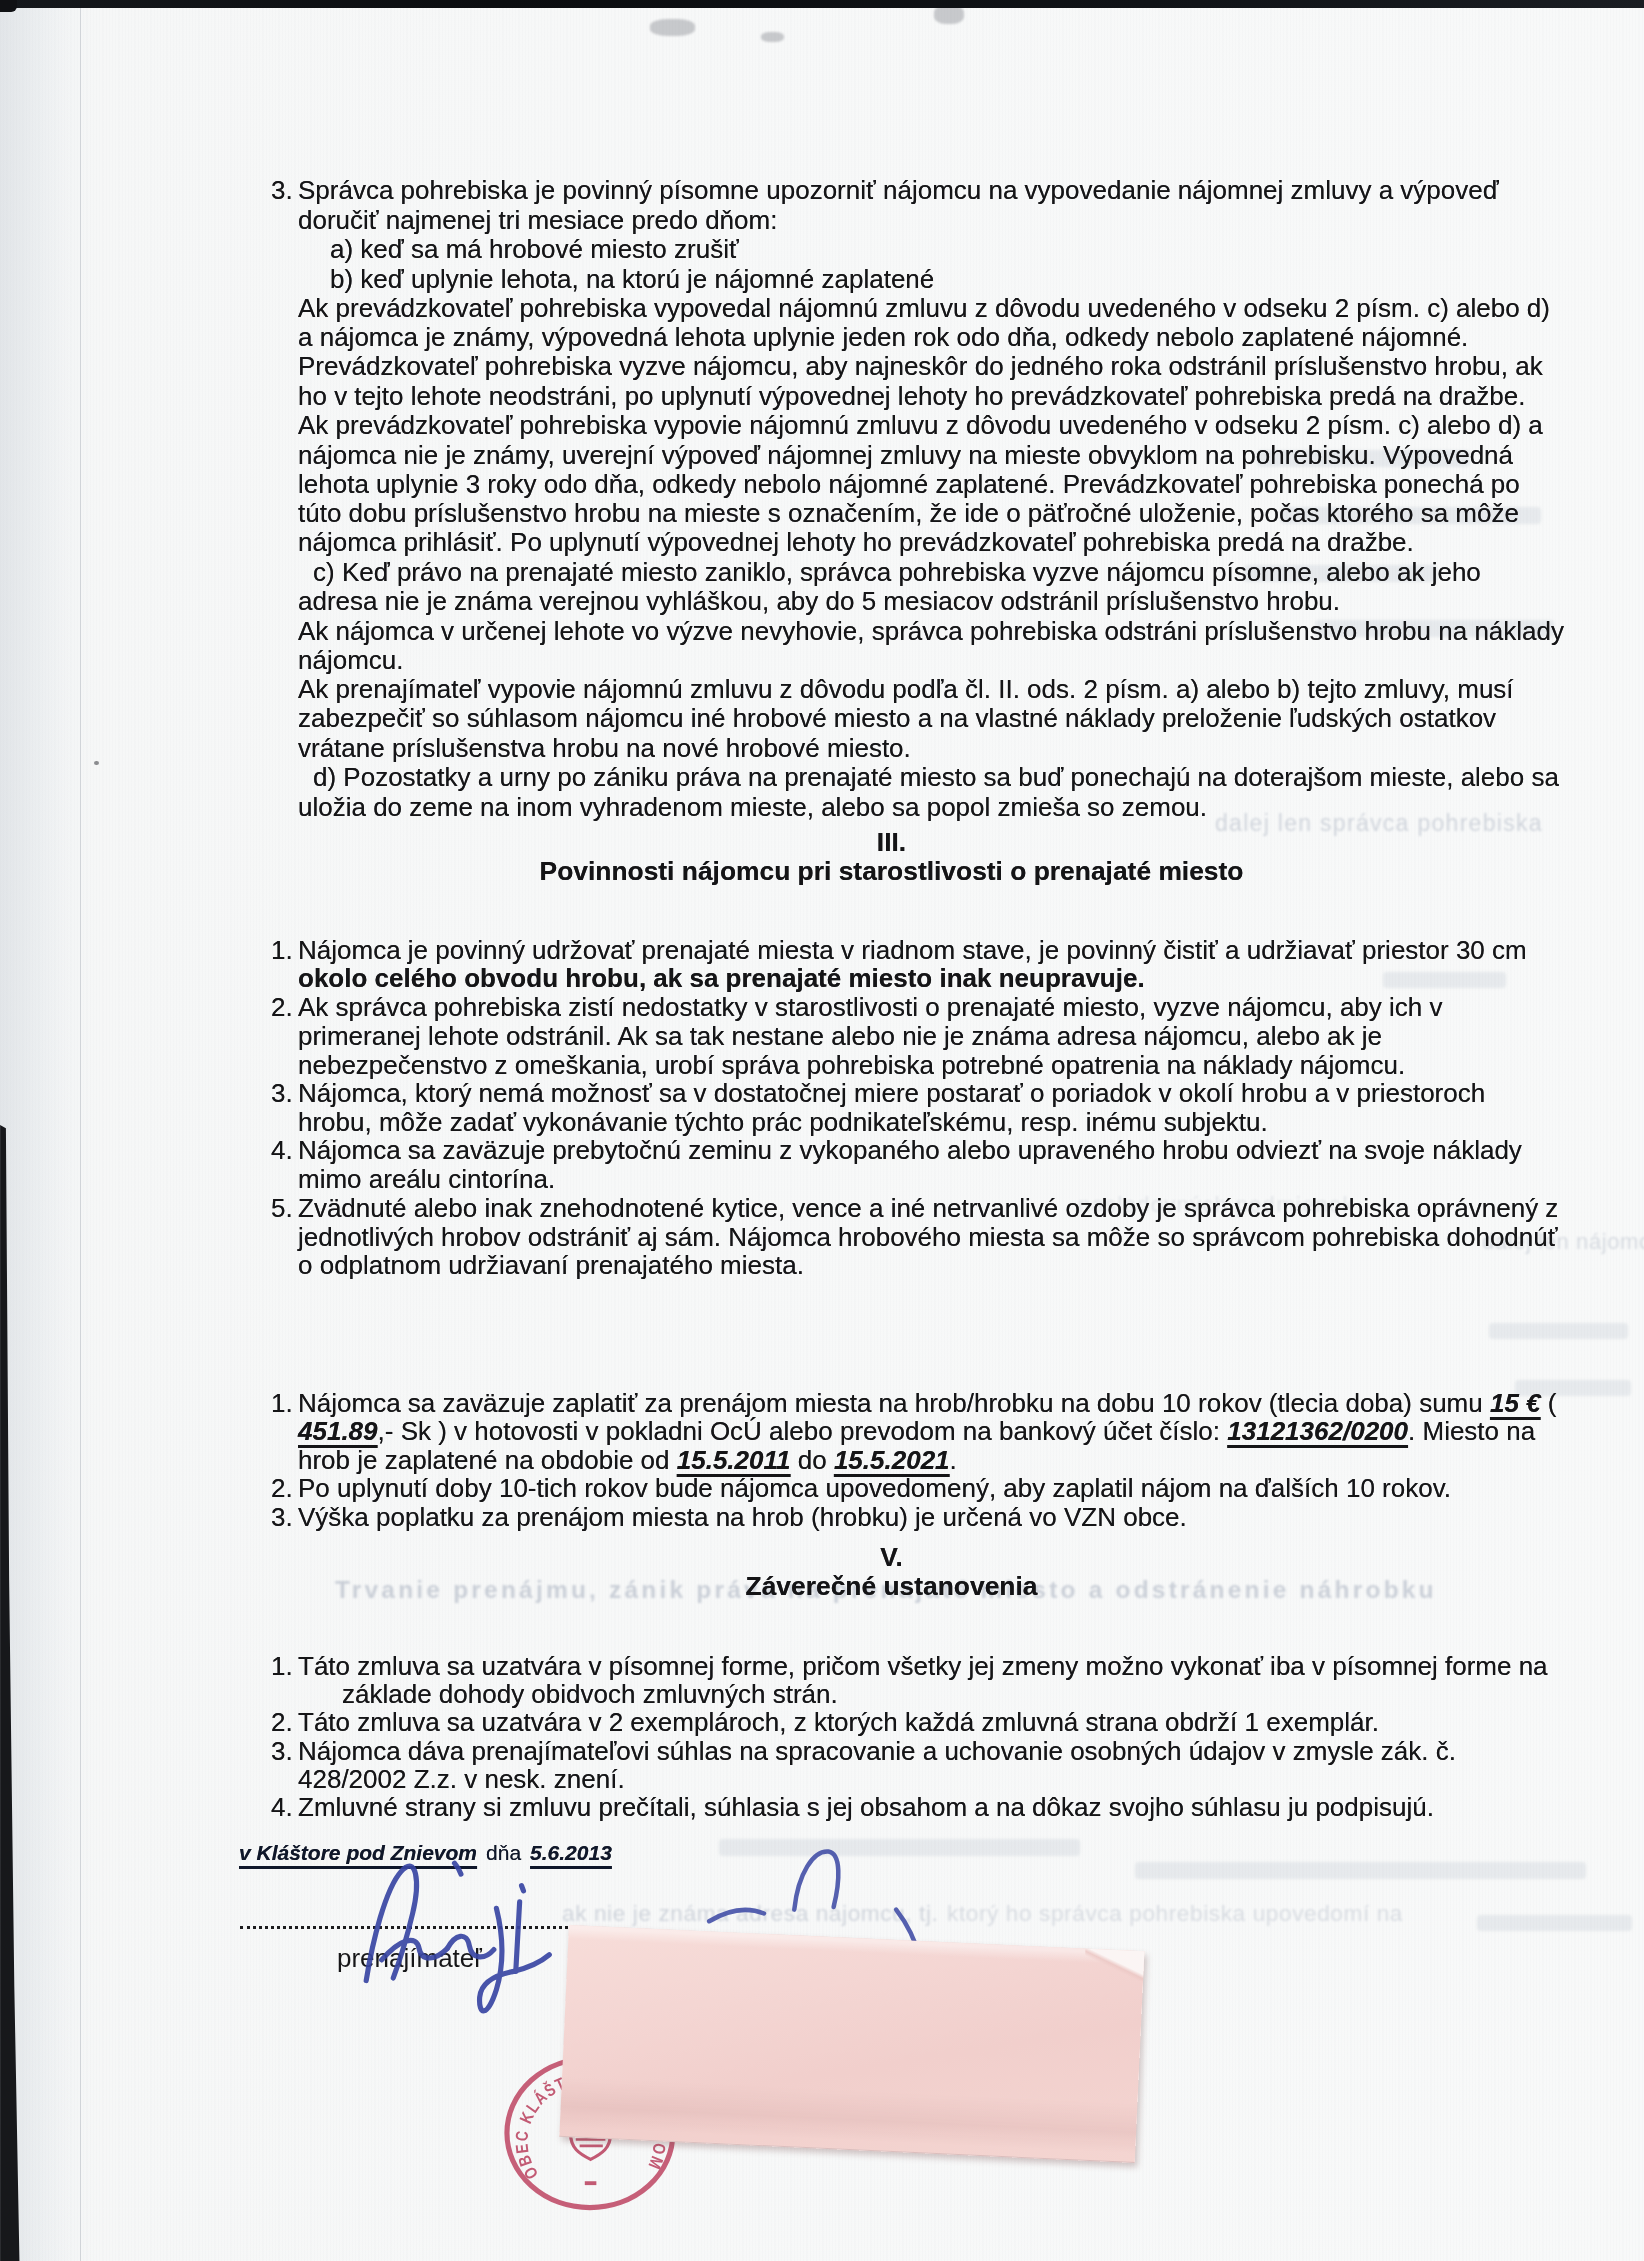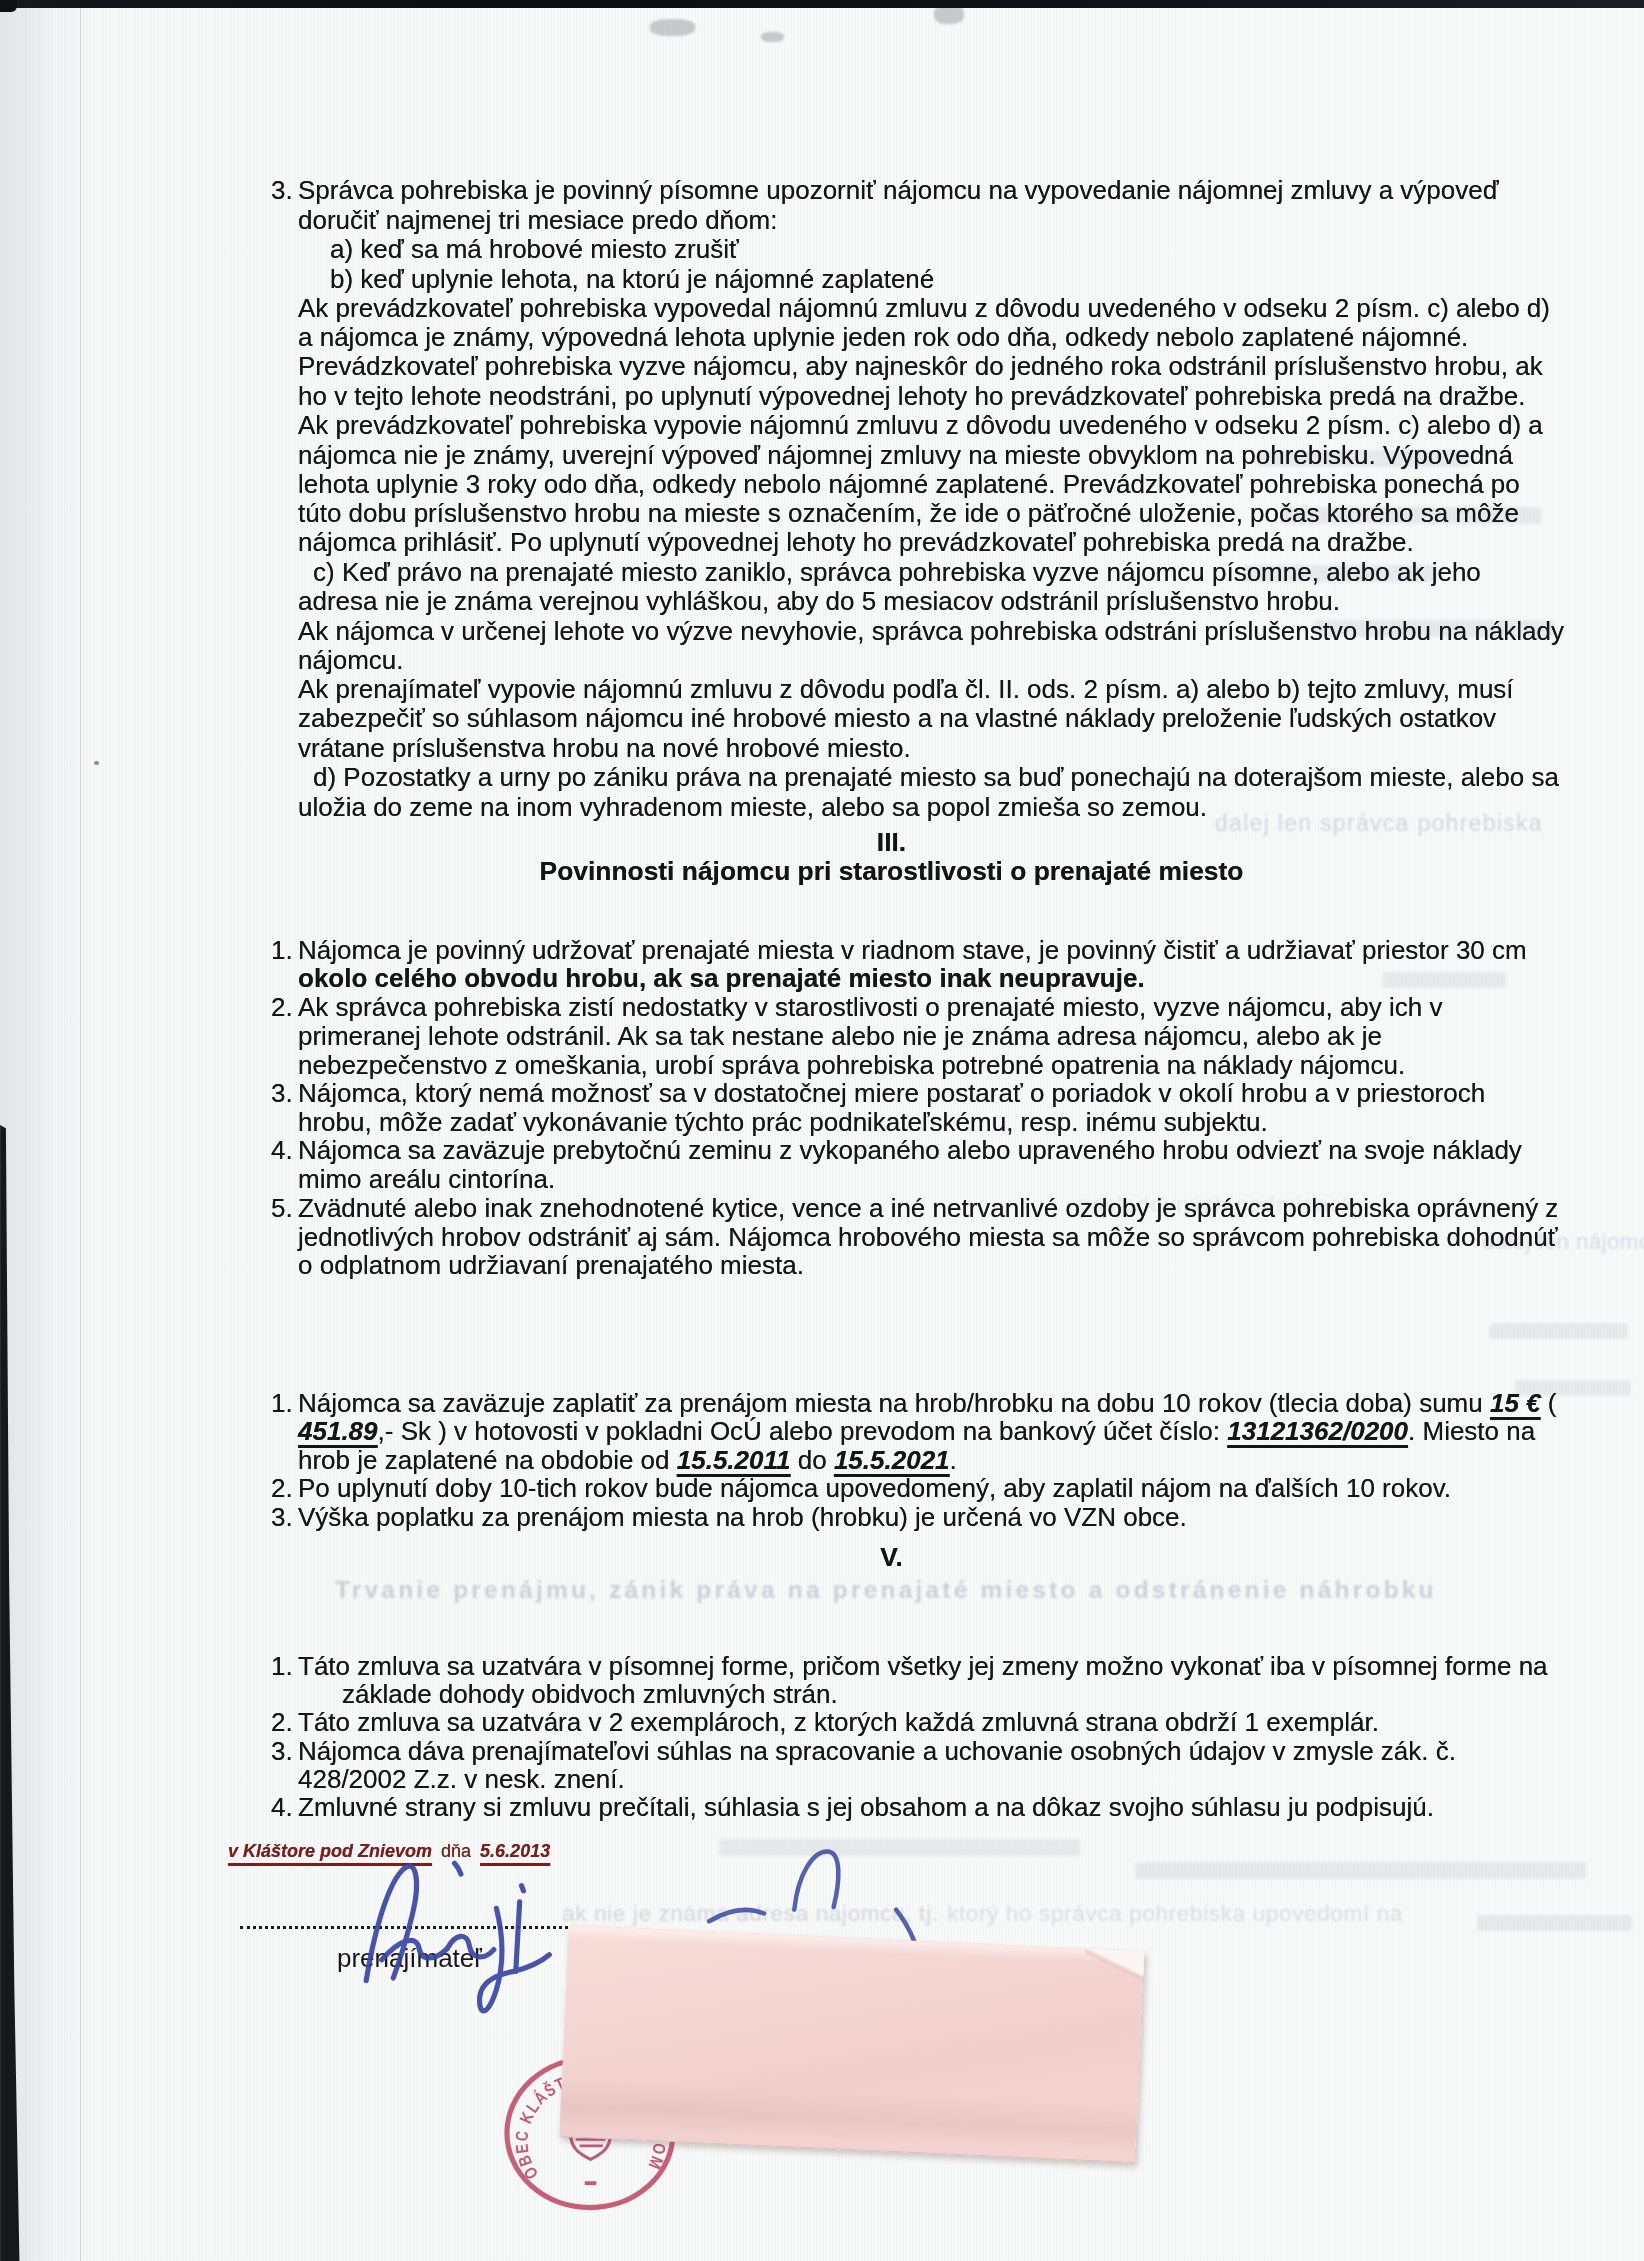--- a/index.html
+++ b/index.html
@@ -12,21 +12,21 @@
   .lmargin-shade{position:absolute;left:0;top:8.4px;width:72px;height:2253px;
     background:linear-gradient(90deg,rgba(203,209,215,.30),rgba(203,209,215,0));}
   .foldline{position:absolute;left:80px;top:8.4px;width:1.3px;height:2253px;background:rgba(168,175,183,.45);}
   .line{position:absolute;font-size:26px;line-height:30px;white-space:nowrap;color:#151517;
     text-shadow:0 0 0.5px rgba(10,10,14,.7);}
   .line .ln{position:absolute;}
   .u{font-weight:bold;font-style:italic;text-decoration:underline;
      text-decoration-thickness:2.6px;text-underline-offset:4.5px;}
   .heading{position:absolute;left:274px;width:1235px;text-align:center;font-weight:bold;
     font-size:26.4px;line-height:30px;color:#141416;white-space:nowrap;text-shadow:0 0 0.5px rgba(10,10,14,.7);}
-  .footerline{position:absolute;left:228px;top:1841px;font-size:18px;color:#7f1d1d;white-space:nowrap;
+  .footerline{position:absolute;left:239px;top:1841px;font-size:21px;color:#0f172a;white-space:nowrap;
     text-shadow:0 0 0.5px rgba(10,10,14,.7);}
   .fplace,.fdate{font-weight:bold;font-style:italic;text-decoration:underline;
     text-decoration-thickness:3.2px;text-underline-offset:5.8px;}
   .fdna{padding:0 9px;}
   .dotline{position:absolute;left:240px;top:1900px;width:340px;height:26px;
     border-bottom:3.9px dotted #1c1c1e;}
   .siglabel{position:absolute;left:337px;top:1943px;font-size:26px;color:#161618;}
   .ghost{position:absolute;color:#76839b;filter:blur(1px);white-space:nowrap;}
   .smudge{position:absolute;background:rgba(148,158,175,.17);filter:blur(1.6px);border-radius:3.9px;}
   .pencil{position:absolute;background:rgba(74,79,90,.28);filter:blur(1px);border-radius:40%;}
@@ -122,20 +122,21 @@
       <div class="line" style="top: 1679px; left: 298px; margin-left: 44px;"><span>základe dohody obidvoch zmluvných strán.</span></div>
       <div class="line" style="top: 1707px; left: 298px;"><span class="ln" style="left: -27px;">2.</span><span>Táto zmluva sa uzatvára v 2 exemplároch, z ktorých každá zmluvná strana obdrží 1 exemplár.</span></div>
       <div class="line" style="top: 1736px; left: 298px;"><span class="ln" style="left: -27px;">3.</span><span>Nájomca dáva prenajímateľovi súhlas na spracovanie a uchovanie osobných údajov v zmysle zák. č.</span></div>
       <div class="line" style="top: 1764px; left: 298px;"><span>428/2002 Z.z. v nesk. znení.</span></div>
       <div class="line" style="top: 1792px; left: 298px;"><span class="ln" style="left: -27px;">4.</span><span>Zmluvné strany si zmluvu prečítali, súhlasia s jej obsahom a na dôkaz svojho súhlasu ju podpisujú.</span></div>
     </div>
 
   <div class="heading" style="top:827px">III.</div>
   <div class="heading" style="top:856px">Povinnosti nájomcu pri starostlivosti o prenajaté miesto</div>
   <div class="heading" style="top:1542px">V.</div>
+  <div class="heading" style="top:1571px">Záverečné ustanovenia</div>
 
   <div class="footerline">
     <span class="fplace">v Kláštore pod Znievom</span><span class="fdna">dňa</span><span class="fdate">5.6.2013</span>
   </div>
 
   <div class="dotline"></div>
   <div class="siglabel">prenajímateľ</div>
   <div class="inkdot"></div>
 
   <svg class="overlay" style="left:496px;top:2049px;filter:blur(0.3px);opacity:.9" width="193" height="168" viewBox="0 0 300 260">

